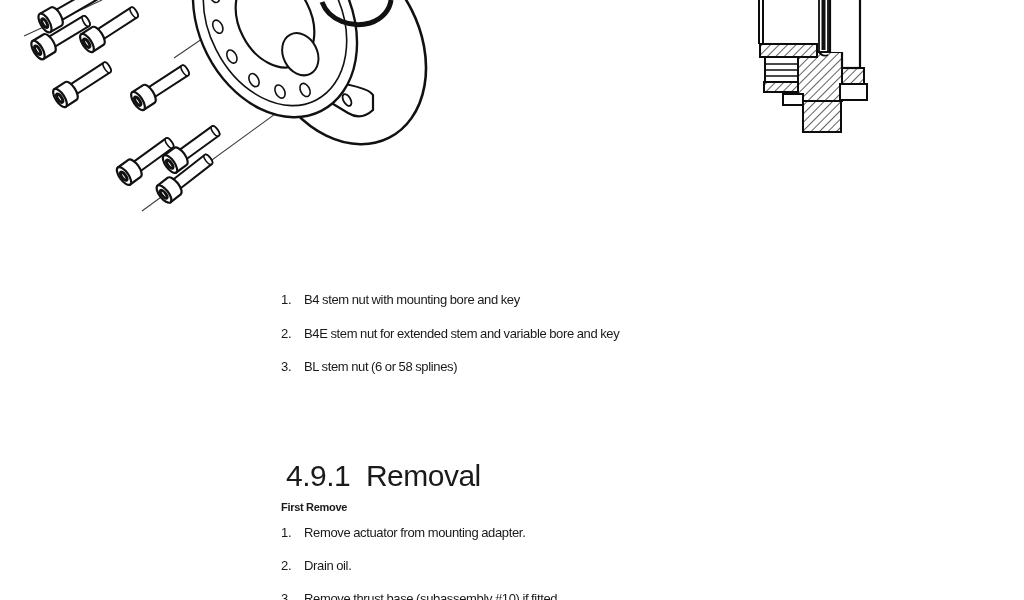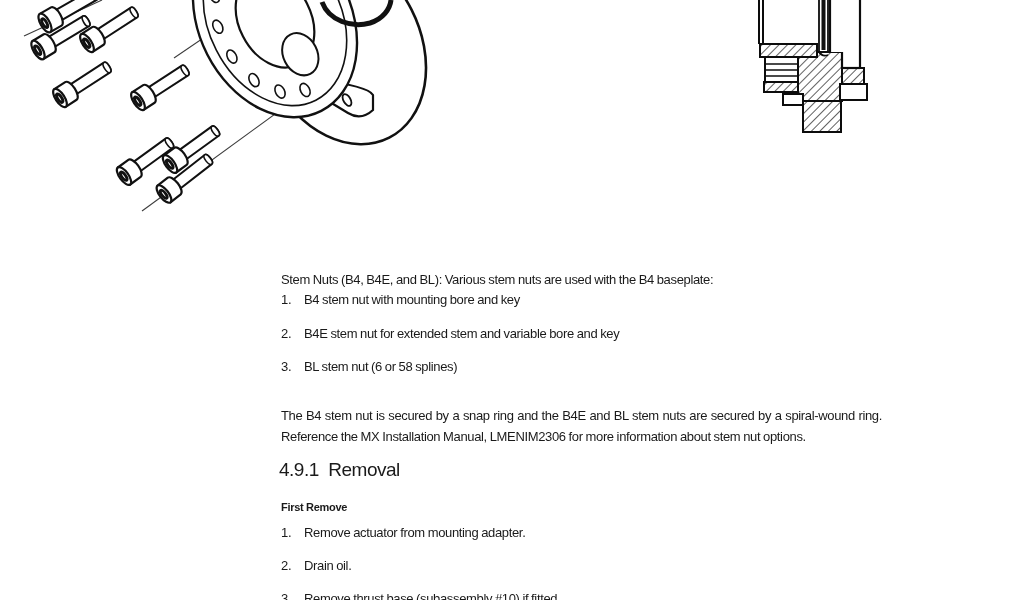--- a/index.html
+++ b/index.html
@@ -27,22 +27,22 @@
   .list-a li:nth-child(3){top:359px;}
   .list-b li:nth-child(1){top:525px;}
   .list-b li:nth-child(2){top:558px;}
   .list-b li:nth-child(3){top:591px;}
   .para{
     position:absolute;left:281px;top:392px;width:601px;
     font-size:13px;letter-spacing:-0.35px;word-spacing:-0.4px;line-height:21px;
     text-align:justify;
   }
   h2.sec{
-    position:absolute;left:279px;top:459px;margin:0;
-    font-size:19px;font-weight:400;letter-spacing:-0.5px;white-space:pre;
+    position:absolute;left:286px;top:459px;margin:0;
+    font-size:30px;font-weight:400;letter-spacing:-0.5px;white-space:pre;
   }
   h3.sub{
     position:absolute;left:281px;top:501px;margin:0;
     font-size:11px;font-weight:700;letter-spacing:-0.3px;
   }
 </style>
 </head>
 <body>
 
 <div class="page">
@@ -150,38 +150,36 @@
     <g>
       <path d="M819,0 V52" stroke="#0c0c0c" stroke-width="1.8" fill="none"></path>
       <path d="M828,0 V52" stroke="#0c0c0c" stroke-width="1.8" fill="none"></path>
       <rect x="821.5" y="0" width="4" height="50" fill="#111"></rect>
       <path d="M819,52 Q822,57 828,55" stroke="#0c0c0c" stroke-width="1.8" fill="none"></path>
     </g>
   </svg>
 
   <main class="text-col">
 
-    <p class="intro">Stem Nuts (B4, B4E, and BL): Various stem nuts are used with the B4 baseplate:</p>
 
     <ol class="doc-list list-a">
       <li>
         <span class="num">1.</span>
         <span class="txt">B4 stem nut with mounting bore and key</span>
       </li>
       <li>
         <span class="num">2.</span>
         <span class="txt">B4E stem nut for extended stem and variable bore and key</span>
       </li>
       <li>
         <span class="num">3.</span>
         <span class="txt">BL stem nut (6 or 58 splines)</span>
       </li>
     </ol>
 
-    <p class="para">The B4 stem nut is secured by a snap ring and the B4E and BL stem nuts are secured by a spiral-wound ring. Reference the MX Installation Manual, LMENIM2306 for more information about stem nut options.</p>
 
     <h2 class="sec">4.9.1  Removal</h2>
 
     <h3 class="sub">First Remove</h3>
 
     <ol class="doc-list list-b">
       <li>
         <span class="num">1.</span>
         <span class="txt">Remove actuator from mounting adapter.</span>
       </li>

